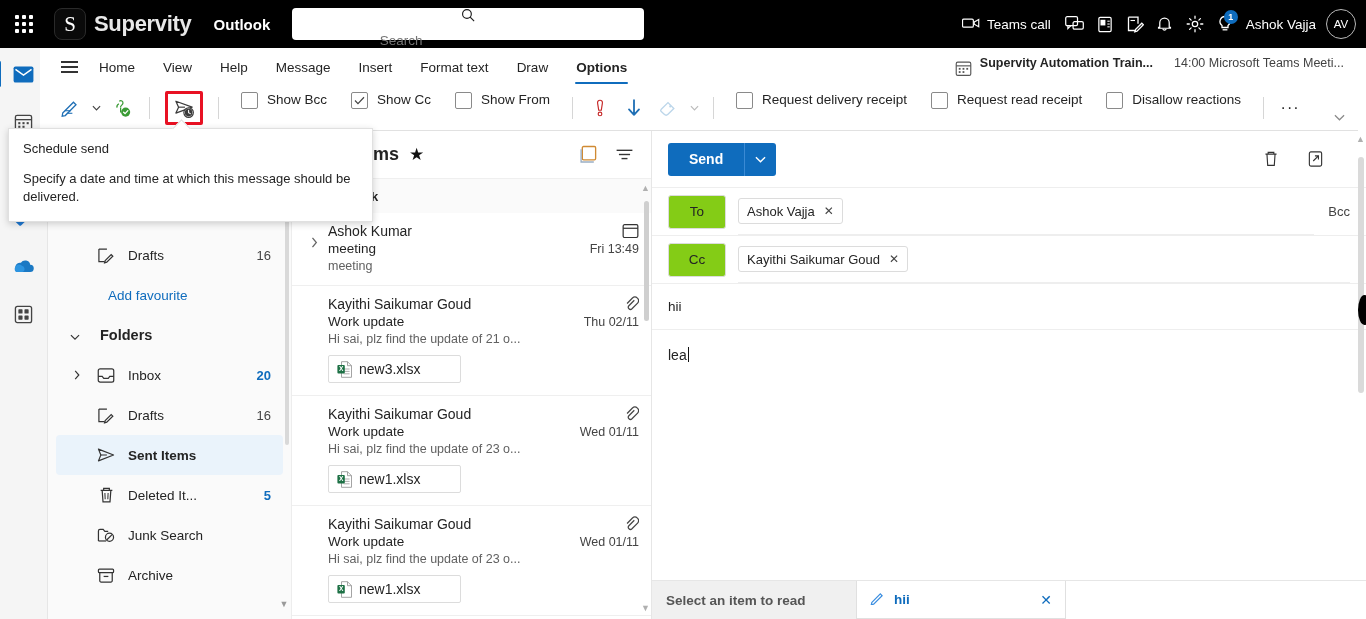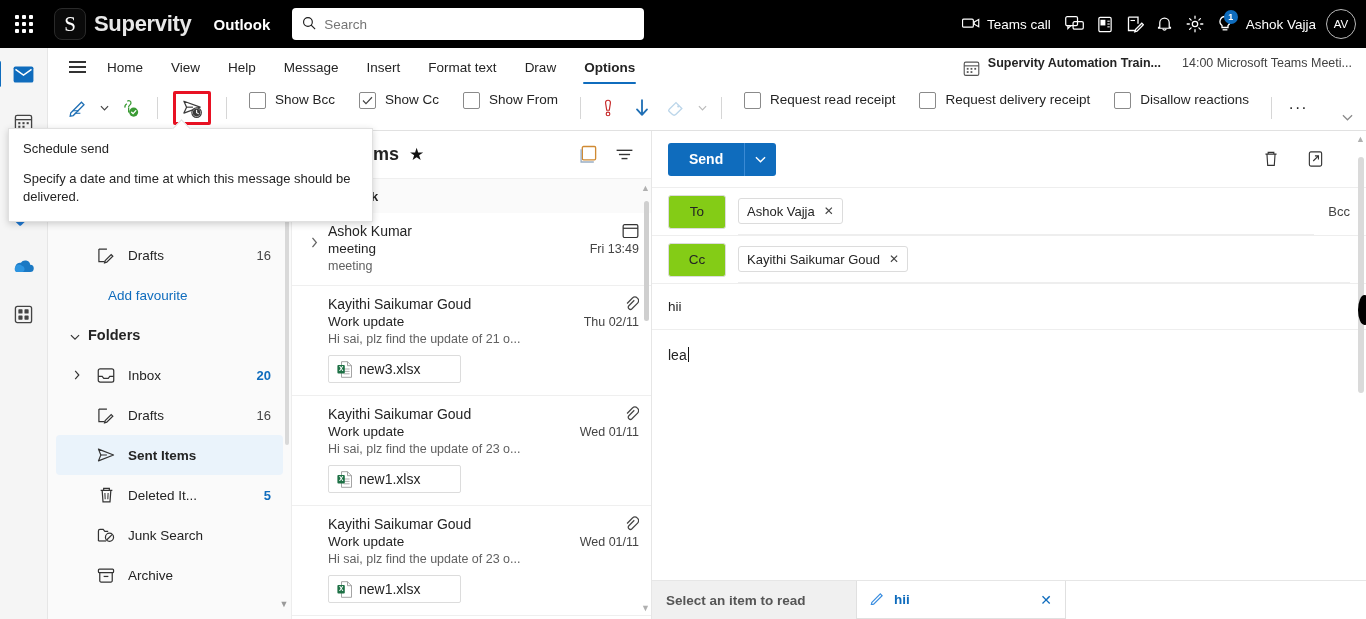--- a/index.html
+++ b/index.html
@@ -21,21 +21,21 @@
   .brand { display: flex; align-items: center; gap: 8px; margin-left: 6px; }
   .brand-logo {
     width: 32px; height: 32px; background: #0a0a0a; border: 1px solid #2a2a2a;
     border-radius: 8px; display: flex; align-items: center; justify-content: center;
     color: #fff; font-size: 21px; font-family: "Liberation Serif", serif;
   }
   .brand-name { color: #e8e8e8; font-size: 22px; font-weight: bold; letter-spacing: -0.3px; }
   .app-name { color: #fff; font-size: 15px; font-weight: bold; margin-left: 22px; }
   .searchbox {
     margin-left: 22px; width: 352px; height: 32px; background: #fff; border-radius: 4px;
-    display: flex; align-items: center; padding: 0 10px; gap: 8px;
+    display: flex; align-items: center; padding: 0 10px; gap: 8px; flex-direction: column;
   }
   .searchbox .sicon { color: #1b1b1b; font-size: 13px; }
   .searchbox input {
     border: none; outline: none; flex: 1; font-size: 13.5px;
     font-family: "Liberation Sans", sans-serif; color: #1b1b1b; background: transparent;
   }
   .topright { margin-left: auto; display: flex; align-items: center; height: 48px; padding-right: 10px; }
   .tr-item { display: flex; align-items: center; gap: 7px; color: #fff; height: 48px; padding: 0 9px; cursor: pointer; font-size: 13.5px; }
   .tr-icon { width: 30px; height: 48px; display: flex; align-items: center; justify-content: center; color: #fff; cursor: pointer; position: relative; }
   .badge {
@@ -59,21 +59,21 @@
     width: 32px; height: 32px; display: flex; align-items: center; justify-content: center;
     position: relative; cursor: pointer; border-radius: 4px;
   }
   .rail-item.active::before {
     content: ""; position: absolute; left: -10px; top: 3px; width: 3px; height: 26px;
     background: #0f6cbd; border-radius: 2px;
   }
 
   
   .ribbon {
-    position: absolute; top: 48px; left: 48px; width: 1318px; height: 83px;
+    position: absolute; top: 48px; left: 40px; width: 1318px; height: 83px;
     background: #fff; border-bottom: 1px solid #e1e1e1;
   }
   .tabs { display: flex; align-items: center; height: 38px; padding-left: 12px; }
   .hamburger { width: 34px; height: 34px; display: flex; align-items: center; justify-content: center; cursor: pointer; }
   .ham-lines { width: 17px; }
   .ham-lines i { display: block; height: 1.6px; background: #333; margin: 3.2px 0; }
   .tab {
     height: 38px; padding: 0 13px; display: flex; align-items: center; justify-content: center;
     font-size: 13.5px; color: #242424; cursor: pointer; position: relative; margin-right: 2px;
   }
@@ -123,21 +123,21 @@
   }
   .fitem.selected { background: #eaf3fb; }
   .fitem.selected .flabel { font-weight: bold; }
   .fitem .fchev { width: 14px; display: flex; align-items: center; justify-content: center; color: #555; font-size: 10px; }
   .fitem .ficon { width: 20px; display: flex; align-items: center; justify-content: center; color: #333; }
   .flabel { font-size: 13.5px; color: #242424; flex: 1; white-space: nowrap; overflow: hidden; }
   .fcount { font-size: 13px; color: #0f6cbd; font-weight: bold; padding-right: 12px; }
   .fcount.grey { color: #444; font-weight: normal; }
   .add-fav { font-size: 13.5px; color: #0f6cbd; padding-left: 60px; height: 40px; display: flex; align-items: center; cursor: pointer; }
   .folders-head {
-    display: flex; align-items: center; gap: 8px; height: 40px; padding-left: 14px; margin: 0 8px;
+    display: flex; align-items: center; gap: 20px; height: 40px; padding-left: 14px; margin: 0 8px;
     cursor: pointer;
   }
   .folders-head .flabel { font-size: 14.5px; font-weight: bold; }
   .fp-bar { position: absolute; right: 2px; top: 14px; width: 4px; height: 300px; background: #d9d9d9; border-radius: 2px; }
   .fp-arrow { position: absolute; right: 0px; bottom: 10px; width: 14px; text-align: center; color: #9a9a9a; font-size: 9px; cursor: pointer; }
 
   
   .msglist {
     position: absolute; top: 131px; left: 292px; width: 360px; height: 488px;
     background: #fff; border-right: 1px solid #e6e6e6; overflow: hidden;
@@ -484,25 +484,25 @@
       </div>
       <div class="tb-chev">
         <svg width="9" height="6" viewBox="0 0 10 6">
             <path d="M1 1 5 5 9 1" fill="none" stroke="#bbb" stroke-width="1.3"></path>
           </svg>
       </div>
       <div class="tb-sep"></div>
 
       <div class="cb-item">
         <span class="cbox"></span>
-        <span class="cb-label">Request read receipt</span>
+        <span class="cb-label">Request delivery receipt</span>
       </div>
       <div class="cb-item">
         <span class="cbox"></span>
-        <span class="cb-label">Request delivery receipt</span>
+        <span class="cb-label">Request read receipt</span>
       </div>
       <div class="cb-item">
         <span class="cbox"></span>
         <span class="cb-label">Disallow reactions</span>
       </div>
       <div class="tb-sep"></div>
       <div class="more-dots">···</div>
     </div>
     <div class="ribbon-collapse">
       <svg width="11" height="7" viewBox="0 0 12 7">

